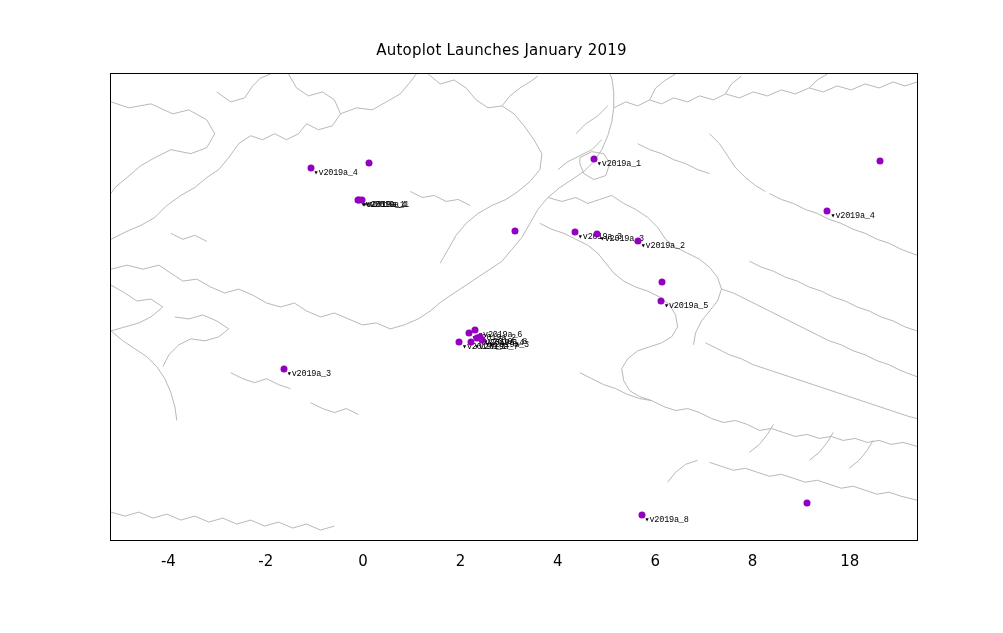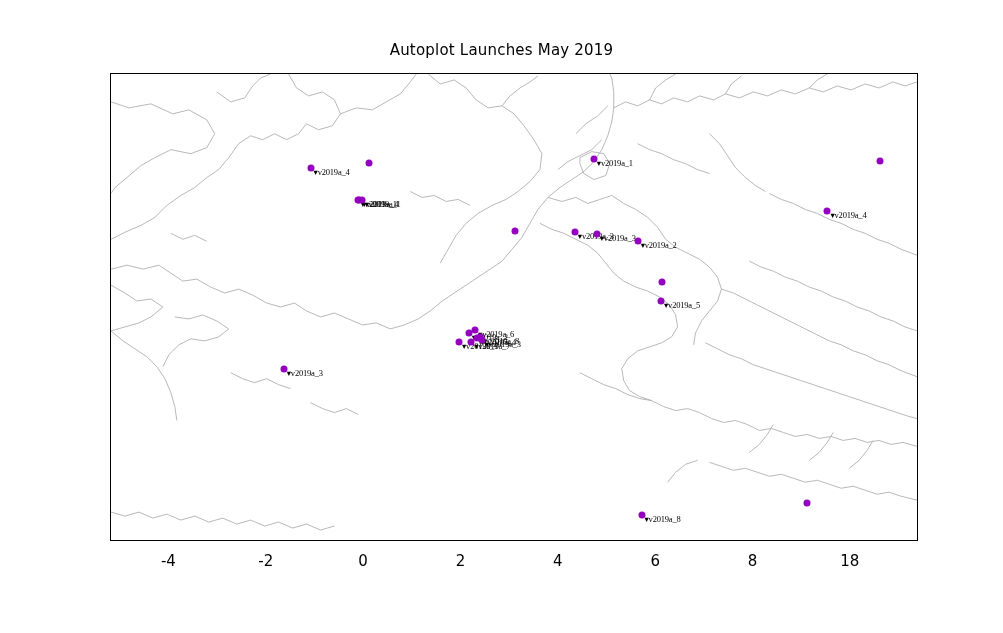--- a/index.html
+++ b/index.html
@@ -27,29 +27,29 @@
   .tick.minor-y{left:-3.5px;width:3.5px;height:1.3px;}
   .tick.major-x{top:100%;width:1.3px;height:6px;}
   .tick.minor-x{top:100%;width:1.3px;height:3.5px;}
   .xlabel{position:absolute;top:552px;text-align:center;width:60px;
           font-size:15px;color:#000;transform:translateX(-30px);}
 
   
   .pt{position:absolute;width:7px;height:7px;border-radius:50%;
       background:#9400bf;transform:translate(-3.5px,-3.5px);}
   .ptlabel{position:absolute;font-size:8.5px;color:#000;white-space:nowrap;
-           font-family:Liberation Serif, serif;
+           font-family:Liberation Mono, monospace;
            transform:translateY(-2px);letter-spacing:-0.2px;}
 </style>
 </head>
 <body>
 
 <div id="figure">
 
-  <div id="chart-title">Autoplot Launches May 2019</div>
+  <div id="chart-title">Autoplot Launches January 2019</div>
 
   <div id="plot-area">
     <svg id="map-svg" viewBox="0 0 808 468" preserveAspectRatio="none">
       <g fill="none" stroke="#b0b0b0" stroke-width="0.9">
 
         <path d="M0 28 L18 34 L40 30 L62 40 L78 36 L96 46 L104 60 L96 74 L80 80 L60 76 L44 84
                  L30 92 L16 104 L4 114 L0 120"></path>
         <path d="M106 18 L120 28 L134 24 L142 12 L150 4 L160 0"></path>
         <path d="M178 0 L186 14 L198 22 L212 18 L224 26 L230 40 L222 52 L208 56 L196 50
                  L188 60 L176 66 L164 60 L152 66 L140 62 L128 70 L118 84 L108 96 L96 104

